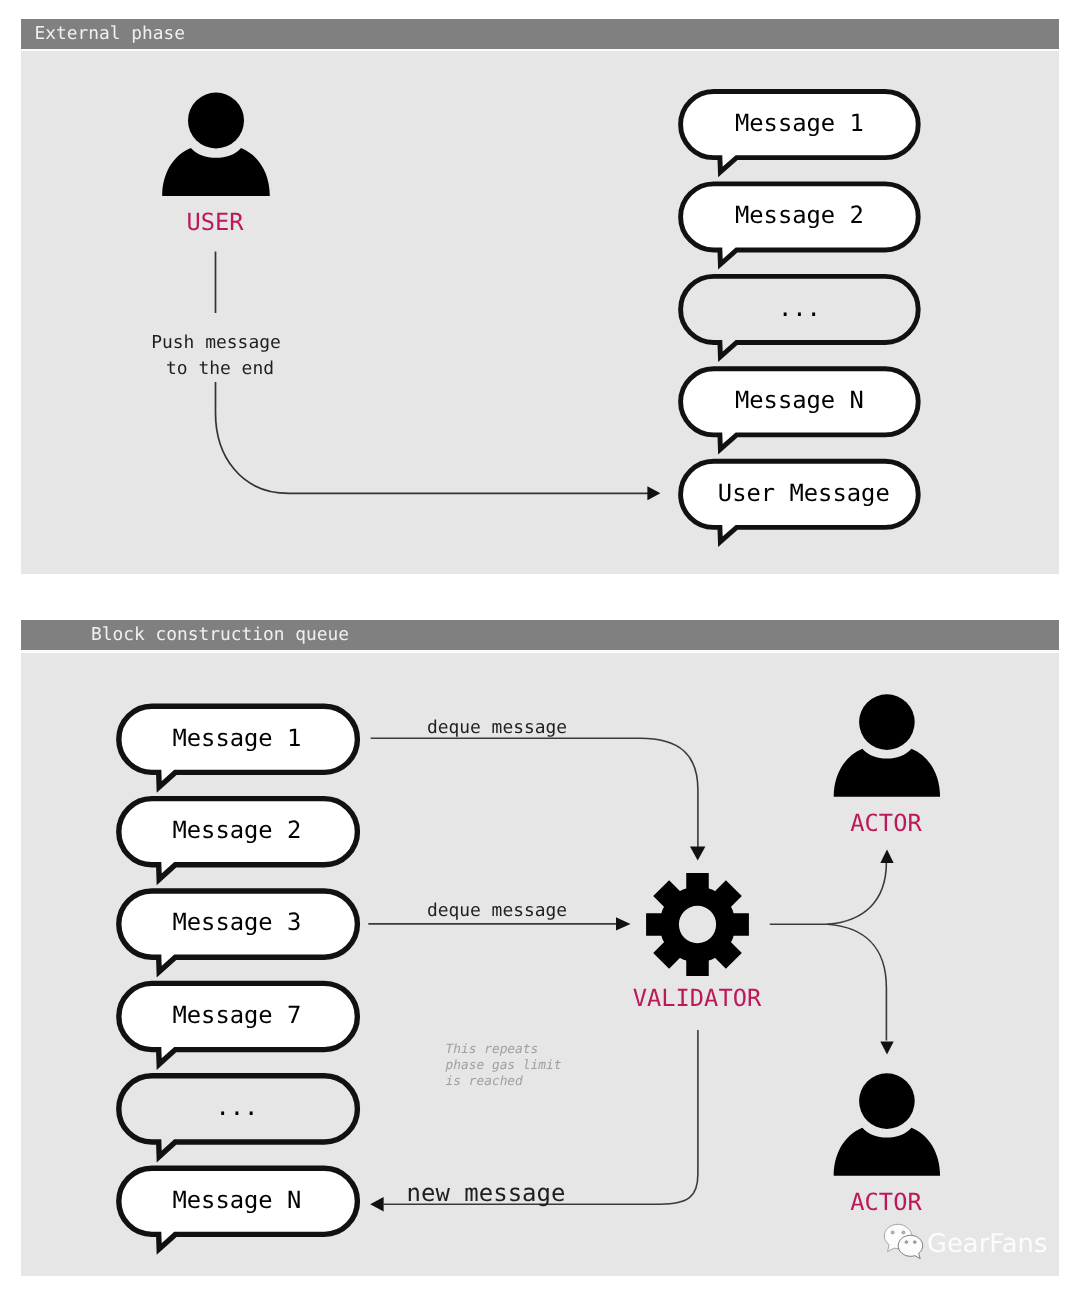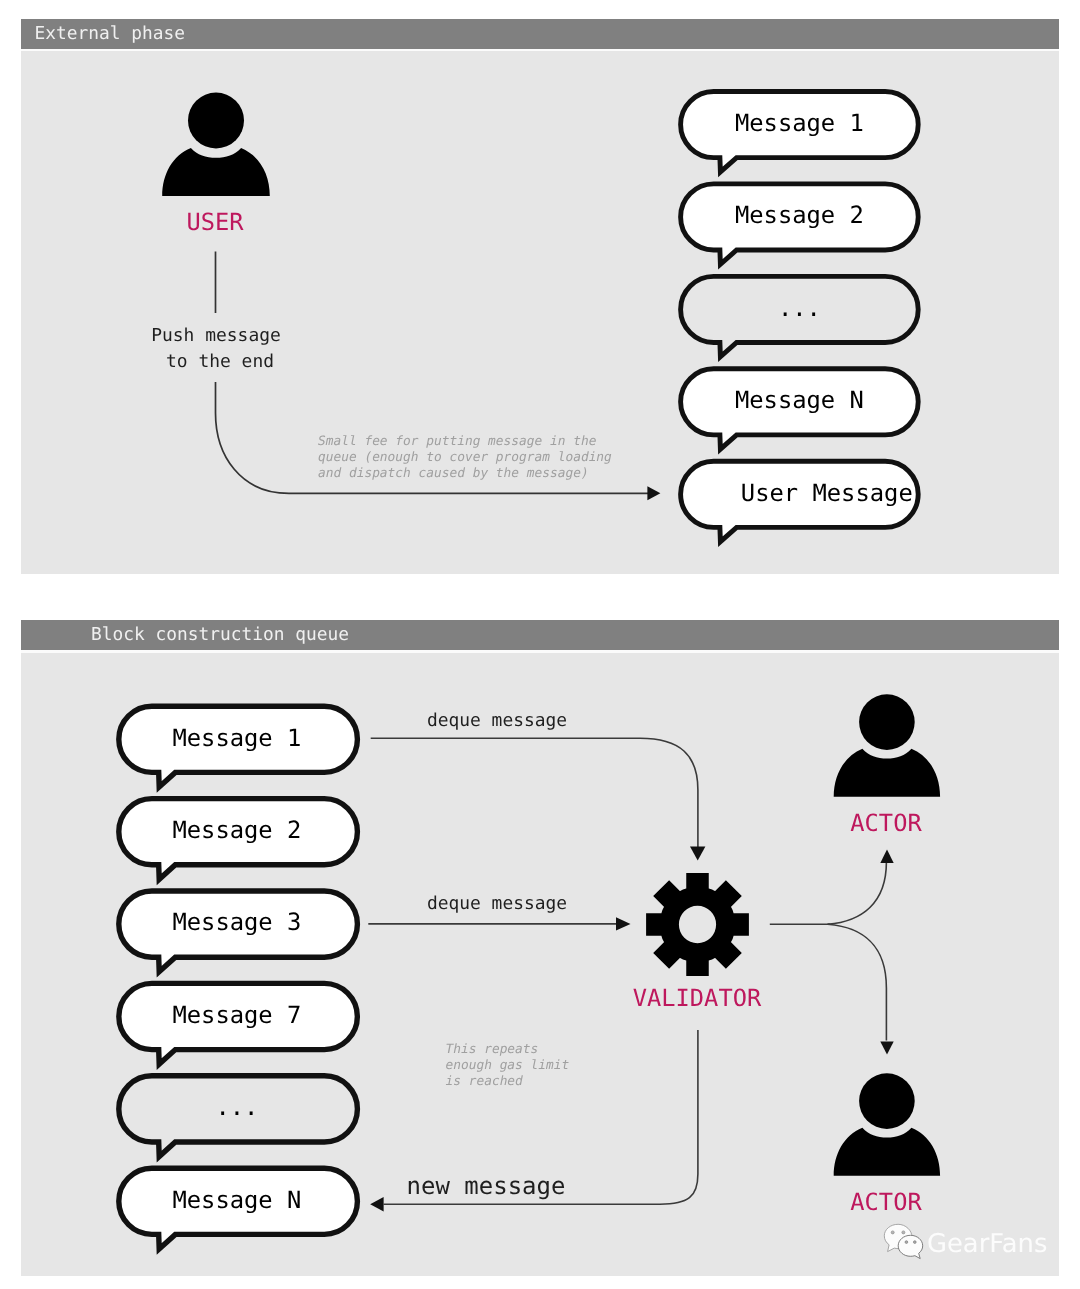--- a/index.html
+++ b/index.html
@@ -15,21 +15,21 @@
   .panel-gap{position:absolute;left:0;height:2.5px;background:#fbfbfb;}
   .panel-title{position:absolute;font-size:17.85px;color:#f0f0f0;white-space:pre;
                font-family:"DejaVu Sans Mono","Liberation Mono",monospace;}
 
   .bubtext{position:absolute;font-size:23px;color:#000000;white-space:pre;
            text-align:center;
            font-family:"DejaVu Sans Mono","Liberation Mono",monospace;}
   .glabel{position:absolute;white-space:pre;text-align:center;
           font-family:"DejaVu Sans Mono","Liberation Mono",monospace;color:#be185d;}
   .mlabel{position:absolute;white-space:pre;text-align:center;
-          font-family:"DejaVu Sans Mono","Liberation Mono",monospace;color:#1f1f1f;}
+          font-family:"DejaVu Sans Mono","Liberation Mono",monospace;color:#1f1f1f;margin-top:7px;}
   .note{position:absolute;white-space:pre;font-style:italic;font-size:12.85px;
         font-family:"DejaVu Sans Mono","Liberation Mono",monospace;color:#a0a0a0;}
   .note > div{line-height:15.8px;}
 
   svg.ovl{position:absolute;left:0;top:0;width:1080px;height:1289px;overflow:visible;}
 
   .wm{position:absolute;}
   .wm-text{font-family:"DejaVu Sans","Liberation Sans",sans-serif;
            font-size:30px;color:#fcfcfc;white-space:pre;}
 </style>
@@ -117,45 +117,44 @@
         <path d="M151.9,1075.8 H324.29999999999995 A33.1,33.1 0 0 1 324.29999999999995,1142 H175.29999999999998 L159.2,1156.5 L158.7,1142 H151.9 A33.1,33.1 0 0 1 151.9,1075.8 Z" fill="#e6e6e6" stroke="#111111" stroke-width="5.4" stroke-linejoin="miter"></path>
         <path d="M151.9,1168.2 H324.29999999999995 A33.1,33.1 0 0 1 324.29999999999995,1234.4 H175.29999999999998 L159.2,1248.9 L158.7,1234.4 H151.9 A33.1,33.1 0 0 1 151.9,1168.2 Z" fill="#ffffff" stroke="#111111" stroke-width="5.4" stroke-linejoin="miter"></path>
       </g>
   </svg>
 
   <div id="txt">
       <div class="bubtext" style="left: 680.6px; width: 237.6px; top: 107.75px; font-size: 23.8px; line-height: 30px;">Message 1</div>
       <div class="bubtext" style="left: 680.6px; width: 237.6px; top: 200.15px; font-size: 23.8px; line-height: 30px;">Message 2</div>
       <div class="bubtext" style="left: 680.6px; width: 237.6px; top: 292.65px; font-size: 23.8px; line-height: 30px;">...</div>
       <div class="bubtext" style="left: 680.6px; width: 237.6px; top: 385.05px; font-size: 23.8px; line-height: 30px;">Message N</div>
-      <div class="bubtext" style="left: 708px; width: 237.6px; top: 477.55px; font-size: 23.8px; line-height: 30px;">User Message</div>
+      <div class="bubtext" style="left: 685px; width: 237.6px; top: 477.55px; font-size: 23.8px; line-height: 30px;">User Message</div>
       <div class="bubtext" style="left: 117.6px; width: 238.6px; top: 722.6px; font-size: 23.8px; line-height: 30px;">Message 1</div>
       <div class="bubtext" style="left: 117.6px; width: 238.6px; top: 815px; font-size: 23.8px; line-height: 30px;">Message 2</div>
       <div class="bubtext" style="left: 117.6px; width: 238.6px; top: 907.4px; font-size: 23.8px; line-height: 30px;">Message 3</div>
       <div class="bubtext" style="left: 117.6px; width: 238.6px; top: 999.8px; font-size: 23.8px; line-height: 30px;">Message 7</div>
       <div class="bubtext" style="left: 117.6px; width: 238.6px; top: 1092.2px; font-size: 23.8px; line-height: 30px;">...</div>
       <div class="bubtext" style="left: 117.6px; width: 238.6px; top: 1184.6px; font-size: 23.8px; line-height: 30px;">Message N</div>
     </div>
 
   <div class="glabel" style="left:135px;top:208px;width:160px;font-size:23.7px;line-height:28px;">USER</div>
 
   <div class="mlabel" style="left:116px;top:322.5px;width:200px;font-size:17.95px;line-height:26px;">Push message</div>
   <div class="mlabel" style="left:120px;top:348.5px;width:200px;font-size:17.95px;line-height:26px;">to the end</div>
 
-  <div class="note" style="left:318px;top:434px;"><div>Small fee for putting message in the</div><div>queue (enough to cover program loading</div><div>and dispatch caused by the message)</div></div>
 
   <div class="mlabel" style="left:377px;top:707.5px;width:240px;font-size:17.9px;line-height:25px;">deque message</div>
   <div class="mlabel" style="left:377px;top:890.5px;width:240px;font-size:17.9px;line-height:25px;">deque message</div>
   <div class="mlabel" style="left:386px;top:1173.5px;width:200px;font-size:24px;line-height:25px;">new message</div>
 
   <div class="glabel" style="left:597px;top:984px;width:200px;font-size:23.7px;line-height:28px;">VALIDATOR</div>
   <div class="glabel" style="left:806px;top:809px;width:160px;font-size:23.7px;line-height:28px;">ACTOR</div>
   <div class="glabel" style="left:806px;top:1188px;width:160px;font-size:23.7px;line-height:28px;">ACTOR</div>
 
-  <div class="note" style="left:445.5px;top:1042px;"><div>This repeats</div><div>enough gas limit</div><div>is reached</div></div>
+  <div class="note" style="left:445.5px;top:1042px;"><div>This repeats</div><div>phase gas limit</div><div>is reached</div></div>
 
   <div class="wm" style="left:882px;top:1222px;">
     <svg width="42" height="38" viewBox="880 1221 42 38" style="overflow:visible;">
       <path d="M896.1,1223.3 C888.4,1223.3 882.3,1228.4 882.3,1234.8
                C882.3,1238.4 884.1,1241.6 887.1,1243.8 L885.6,1250.6 L892.3,1247.1
                C893.5,1247.4 894.8,1247.6 896.1,1247.6
                C903.8,1247.6 910,1242.4 910,1236 C910,1229.6 903.8,1223.3 896.1,1223.3 Z" fill="#fcfcfc" stroke="#9d9d9d" stroke-width="0.9"></path>
       <circle cx="890.7" cy="1231.4" r="1.5" fill="#b6b6b6" stroke="#8e8e8e" stroke-width="0.7"></circle>
       <circle cx="901.4" cy="1231.4" r="1.5" fill="#b6b6b6" stroke="#8e8e8e" stroke-width="0.7"></circle>
       <path d="M908.5,1234.3 C901.7,1234.3 896.2,1239 896.2,1244.8

